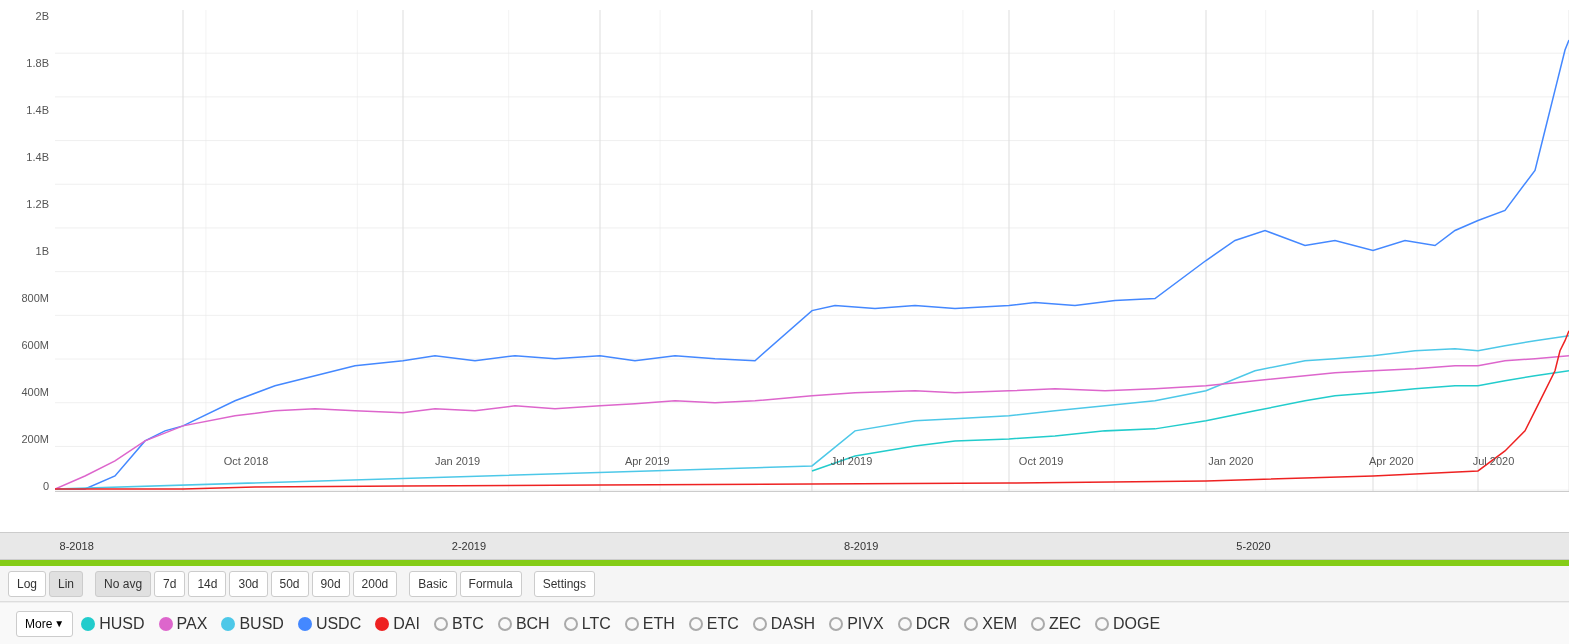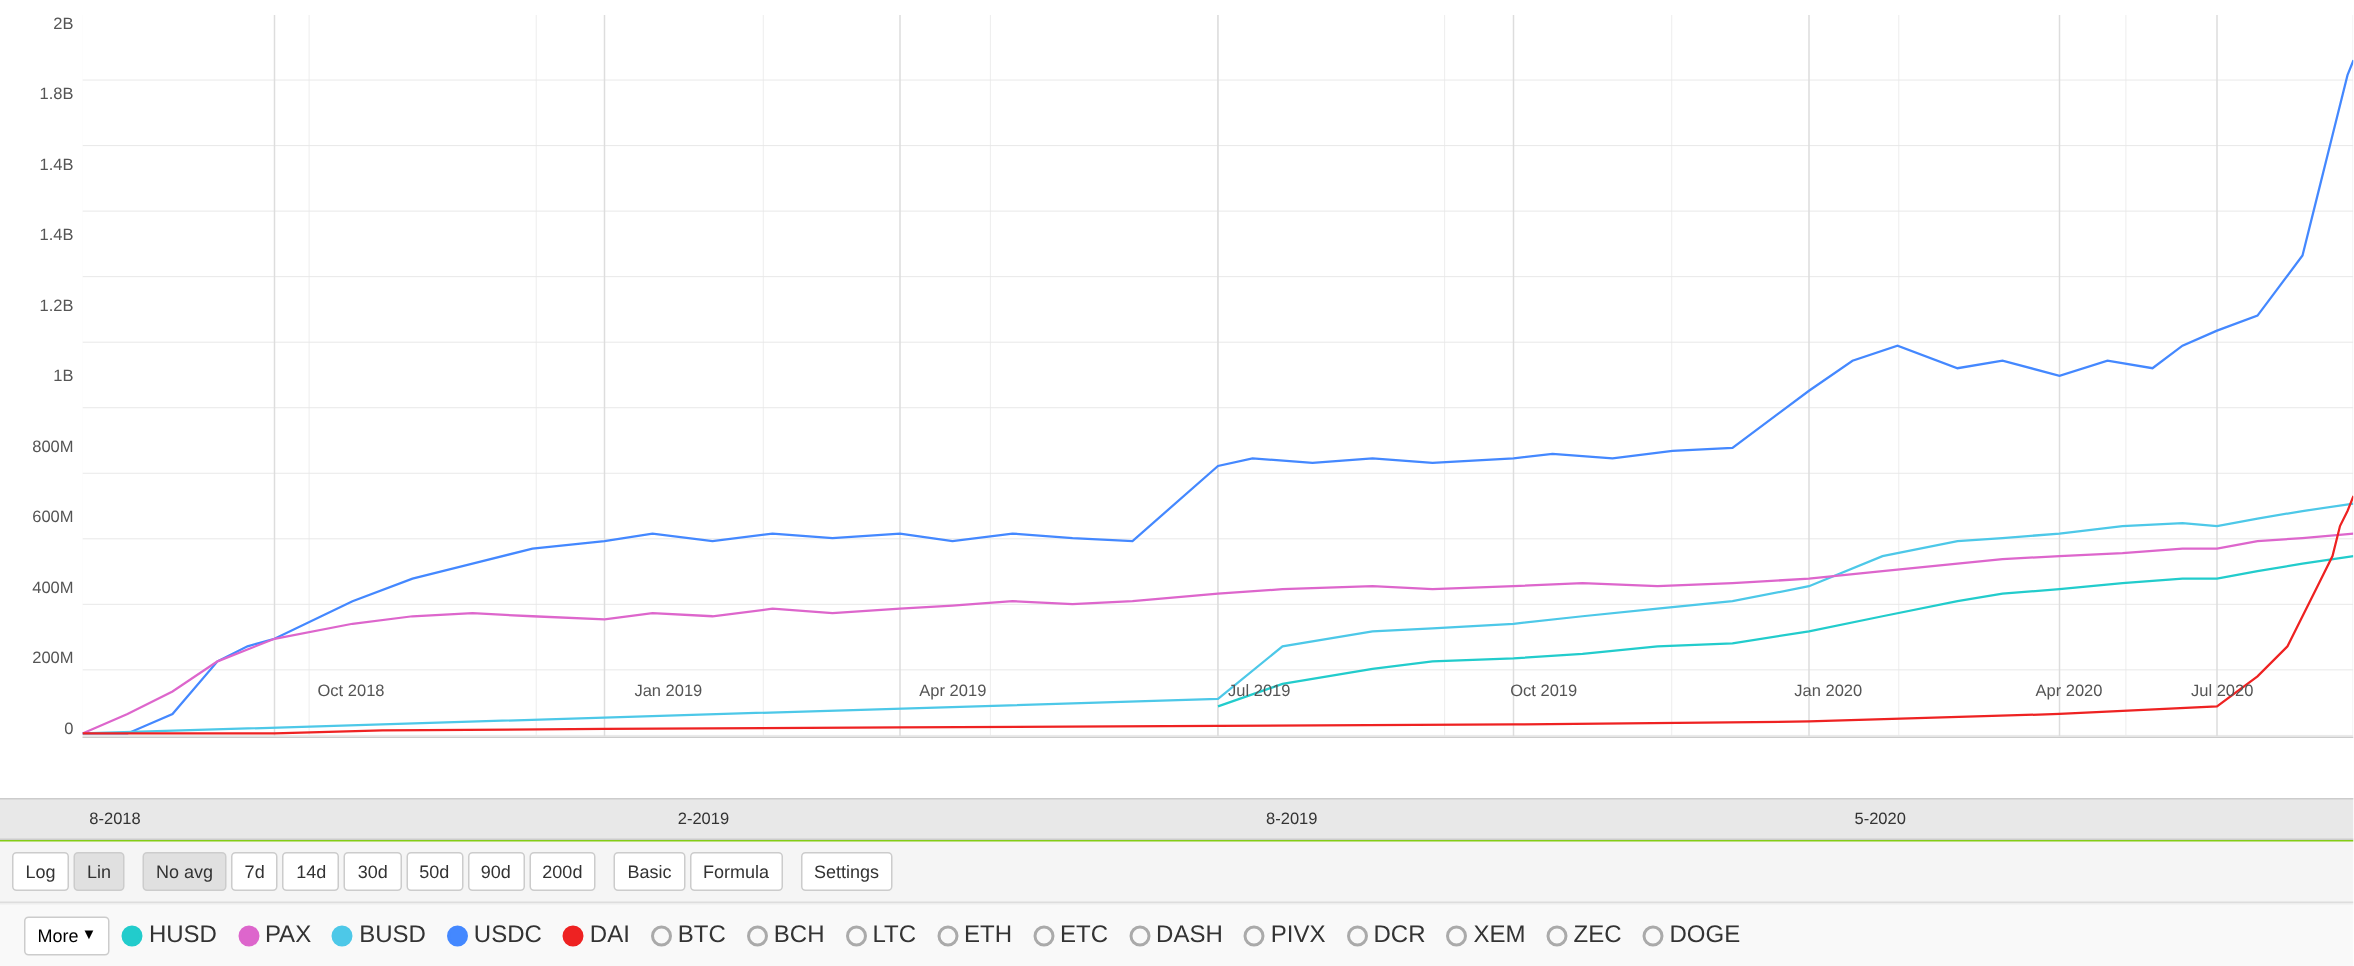--- a/index.html
+++ b/index.html
@@ -60,20 +60,21 @@
       display: flex;
       align-items: flex-start;
       padding-top: 4px;
     }
 
     .x-label {
       position: absolute;
       font-size: 11px;
       color: #555;
       transform: translateX(-50%);
+      margin-left: 12px;
     }
 
     .range-bar {
       height: 28px;
       background: #e8e8e8;
       border-top: 1px solid #ccc;
       border-bottom: 1px solid #ccc;
       display: flex;
       align-items: center;
       position: relative;
@@ -84,21 +85,21 @@
       position: absolute;
       font-size: 11px;
       color: #333;
       transform: translateX(-50%);
       padding-left: 12px;
     }
 
     .controls-bar {
       height: 42px;
       background: #f5f5f5;
-      border-top: 1px solid #84cc16;
+      border-top: 6px solid #84cc16;
       border-bottom: 1px solid #ddd;
       display: flex;
       align-items: center;
       padding: 0 8px;
       gap: 3px;
     }
 
     .ctrl-btn {
       height: 26px;
       padding: 0 8px;

